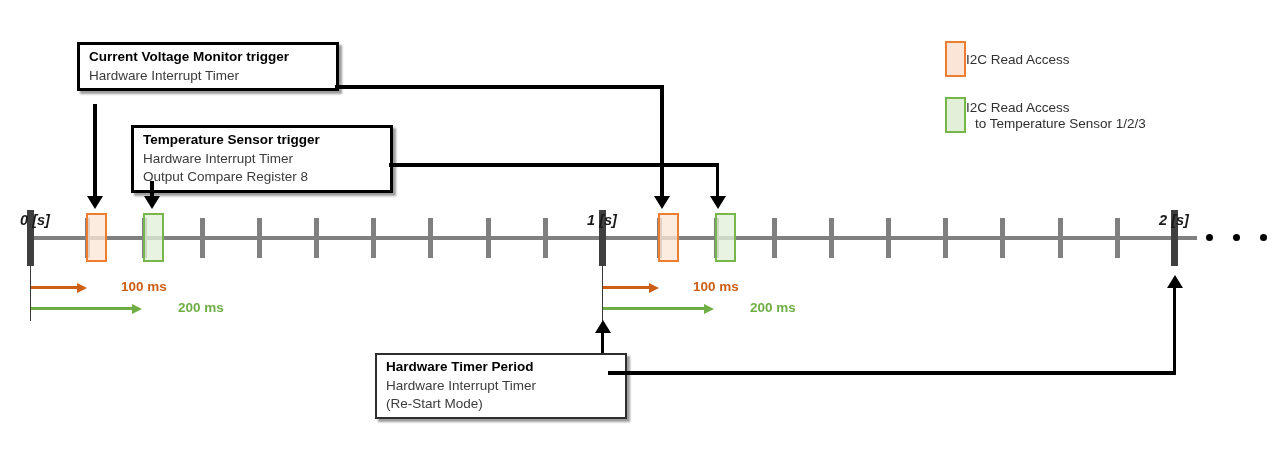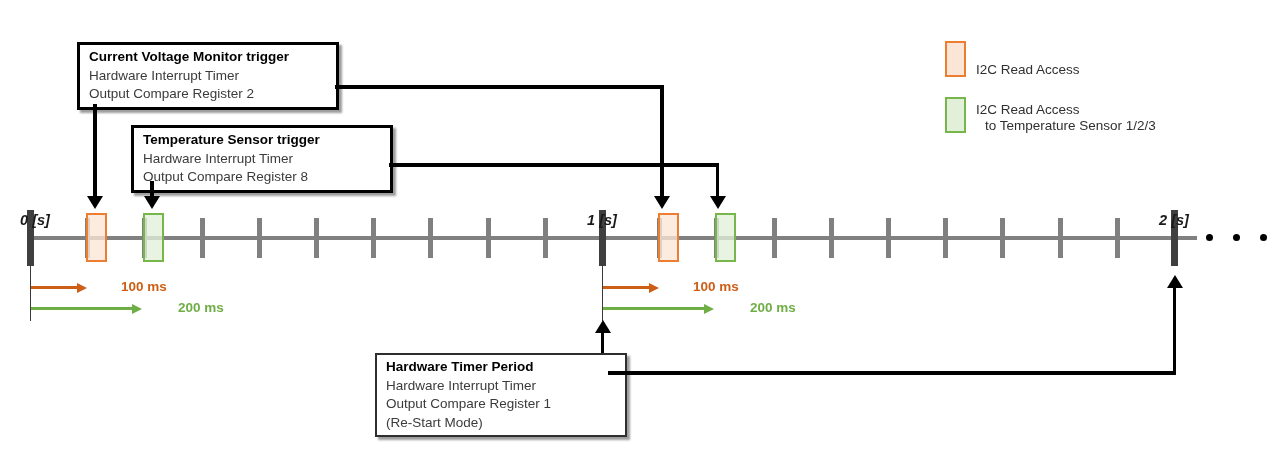--- a/index.html
+++ b/index.html
@@ -43,21 +43,21 @@
   .int-label{position:absolute; font-weight:bold; font-size:13.5px; white-space:nowrap;margin-left:28px;}
   .int-label.orange{color:var(--c-int-orange);}
   .int-label.green{color:var(--c-int-green);}
   
   .callout{position:absolute; background:#fff; border:3.5px solid #000;
     box-shadow:3px 3px 2px #9d9d9d; padding:3px 9px 3px 9px;
     font-size:13.5px; line-height:18.5px; color:#3b3b3b; white-space:nowrap;}
   .callout .title{font-weight:bold; color:#000;}
   .callout.thin{border:2.5px solid #2e2e2e;}
   
-  .legend-item{position:absolute; display:flex; gap:10px; align-items:flex-end;}
+  .legend-item{position:absolute; display:flex; align-items:center;}
   .legend-swatch{width:17px; height:32px; border-width:2.5px; border-style:solid; flex:0 0 auto;}
   .legend-swatch.cvm{border-color:var(--c-cvm-border); background:#FBE5D6;}
   .legend-swatch.temp{border-color:var(--c-temp-border); background:#E2EFD9;}
   .legend-text{font-size:13.5px; line-height:15.5px; color:#303030; white-space:nowrap; padding-top:1px;}
   .legend-text .l2{padding-left:9px;}
 </style>
 </head>
 <body>
 
 <div id="stage">
@@ -114,33 +114,31 @@
   <div class="head-right orange" style="left:649px; top:283px;"></div>
   <div class="int-label orange" style="left:665px; top:279px;">100 ms</div>
 
   <div class="int-line green" style="left:603px; top:307px; width:101px;"></div>
   <div class="head-right green" style="left:704px; top:304px;"></div>
   <div class="int-label green" style="left:722px; top:300px;">200 ms</div>
 
   <div class="callout" style="left:77px; top:42px; width:238px;">
     <div class="title">Current Voltage Monitor trigger</div>
     <div>Hardware Interrupt Timer</div>
-    <div>Output Compare Register 2</div>
   </div>
 
   <div class="callout" style="left:131px; top:125px; width:238px;">
     <div class="title">Temperature Sensor trigger</div>
     <div>Hardware Interrupt Timer</div>
     <div>Output Compare Register 8</div>
   </div>
 
   <div class="callout thin" style="left:375px; top:353px; width:230px;">
     <div class="title">Hardware Timer Period</div>
     <div>Hardware Interrupt Timer</div>
-    <div>Output Compare Register 1</div>
     <div>(Re-Start Mode)</div>
   </div>
 
   <div class="vline" style="left:93px; top:104px; height:94px;"></div>
   <div class="head-down" style="left:87px; top:196px;"></div>
   <div class="hline" style="left:335px; top:85px; width:329px;"></div>
   <div class="vline" style="left:660px; top:85px; height:112px;"></div>
   <div class="head-down" style="left:654px; top:196px;"></div>
 
   <div class="vline" style="left:150px; top:181px; height:17px;"></div>

